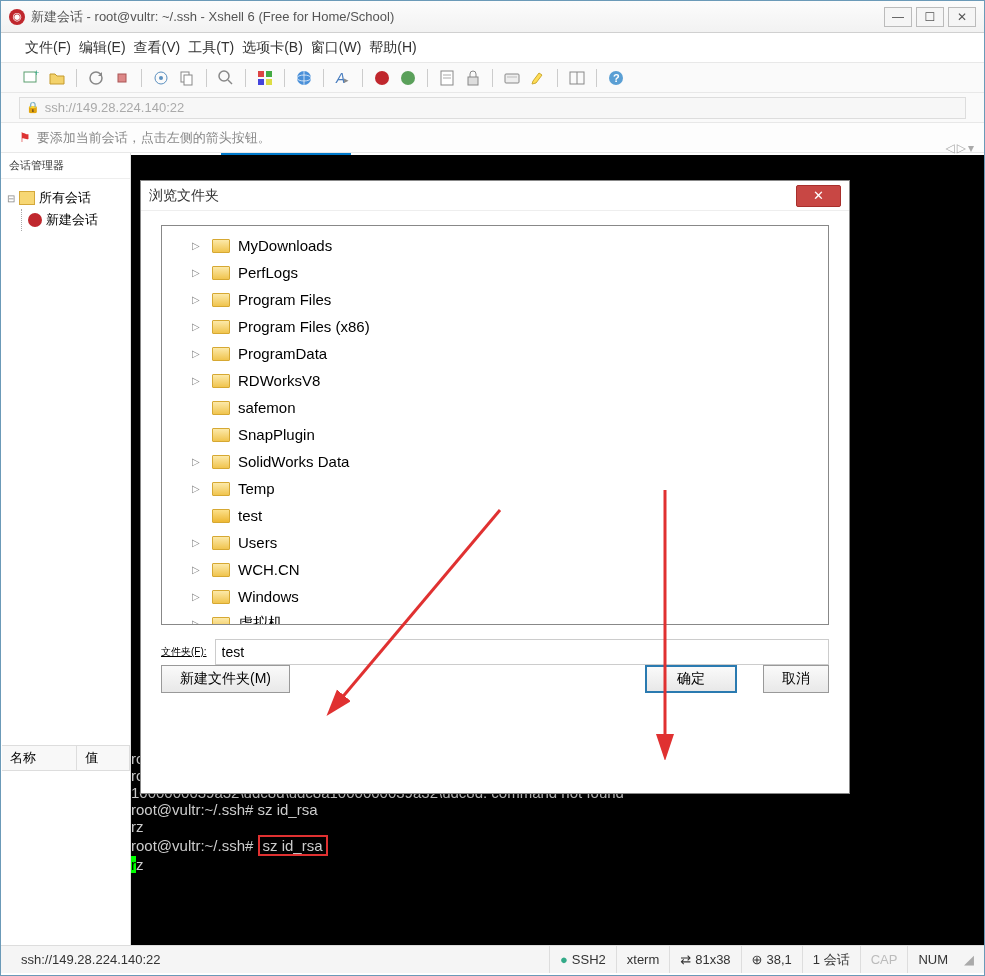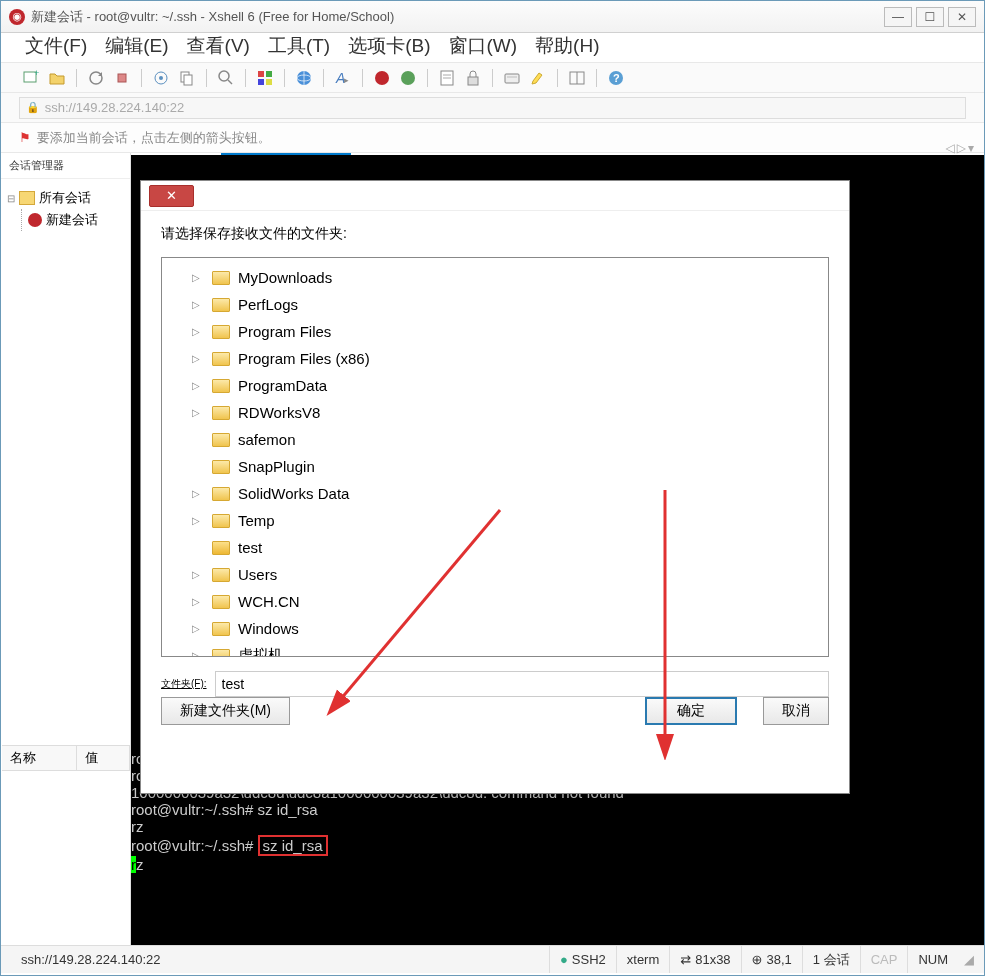--- a/index.html
+++ b/index.html
@@ -7,21 +7,21 @@
 
 
 .window { width: 985px; height: 976px; border: 1px solid #6b9ab8; position: relative; }
 .titlebar { height: 32px; background: linear-gradient(#fcfcfc,#f2f2f2); border-bottom: 1px solid #d0d0d0; display: flex; align-items: center; padding: 0 8px; }
 .titlebar .logo { width: 16px; height: 16px; background: #c0272d; border-radius: 50%; margin-right: 6px; display: flex; align-items: center; justify-content: center; color: #fff; font-size: 11px; }
 .titlebar .title { flex: 1; color: #555; font-size: 13px; }
 .winbtns { display: flex; gap: 4px; }
 .winbtn { width: 28px; height: 20px; border: 1px solid #bbb; background: #f5f5f5; display: flex; align-items: center; justify-content: center; font-size: 12px; color: #555; cursor: pointer; }
 .winbtn.close { color: #555; }
 
-.menubar { height: 30px; background: #fff; display: flex; align-items: flex-end; padding: 0 20px; gap: 10px; color: #333; font-size: 19px; border-bottom: 1px solid #e8e8e8; }
+.menubar { height: 30px; background: #fff; display: flex; align-items: center; padding: 0 20px; gap: 0; color: #333; font-size: 14px; border-bottom: 1px solid #e8e8e8; }
 .menubar span { padding: 3px 4px; cursor: pointer; }
 
 .toolbar { height: 30px; background: #fafafa; display: flex; align-items: center; padding: 0 20px; gap: 6px; border-bottom: 1px solid #e8e8e8; }
 .tbicon { width: 20px; height: 20px; display: inline-block; cursor: pointer; }
 .tbsep { width: 1px; height: 18px; background: #ccc; margin: 0 3px; }
 .tbicon svg { width: 100%; height: 100%; }
 
 .addressbar { height: 30px; background: #fafafa; display: flex; align-items: center; padding: 0 18px; border-bottom: 1px solid #e8e8e8; }
 .addr-input { flex: 1; height: 22px; border: 1px solid #ddd; background: #f7f7f7; padding: 0 6px; display: flex; align-items: center; color: #aaa; font-size: 13px; }
 .addr-input .lock { color: #e8b23a; margin-right: 5px; font-size: 11px; }
@@ -279,24 +279,24 @@
       </div>
     <div class="seg">1 会话</div>
     <div class="seg" style="color:#bbb">CAP</div>
     <div class="seg" style="border-right:none">NUM</div>
     <div class="grip">◢</div>
   </div>
 </div>
 
 <div class="dialog">
   <div class="dlg-title">
+    <span>浏览文件夹</span>
     <div class="dlg-close">✕</div>
   </div>
   <div class="dlg-body">
-    <div class="dlg-prompt">请选择保存接收文件的文件夹:</div>
     <div class="folderlist" id="folderlist">
         <div class="fitem">
           <span class="tri">▷</span>
           <span class="foldericon"></span>
           <span>MyDownloads</span>
         </div>
         <div class="fitem">
           <span class="tri">▷</span>
           <span class="foldericon"></span>
           <span>PerfLogs</span>

